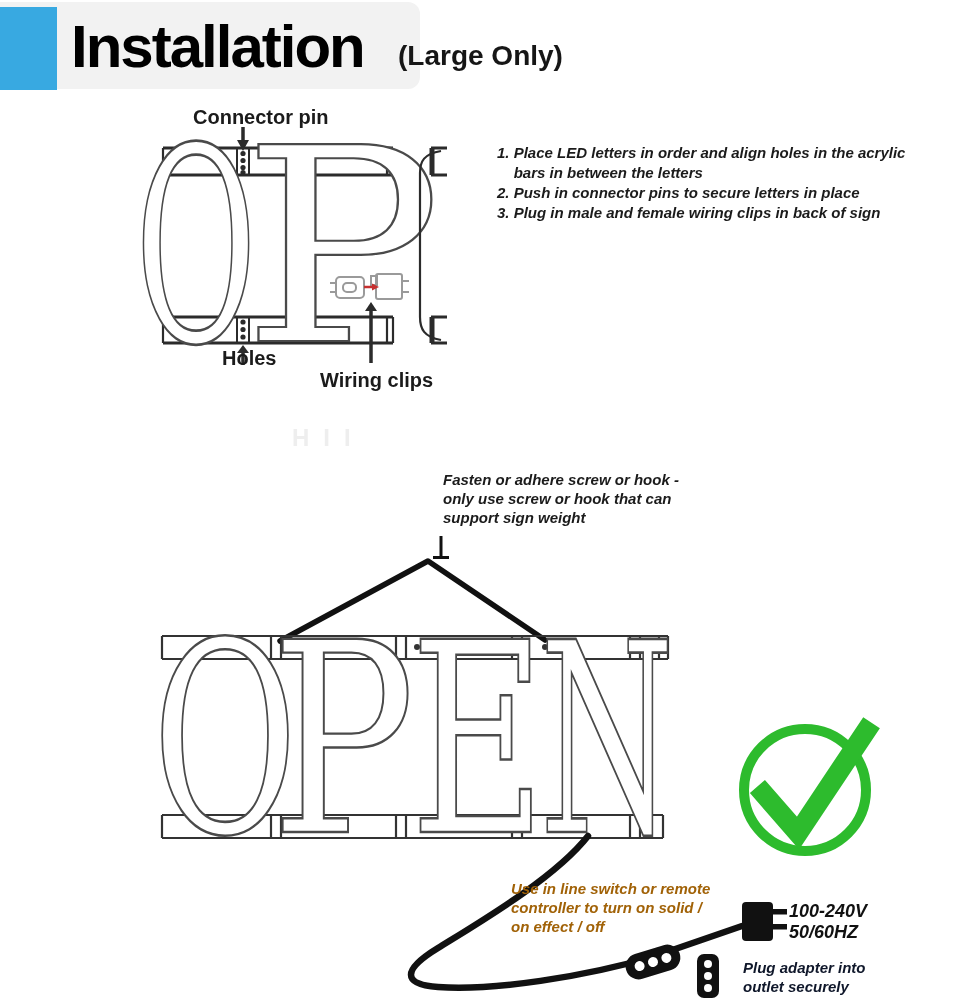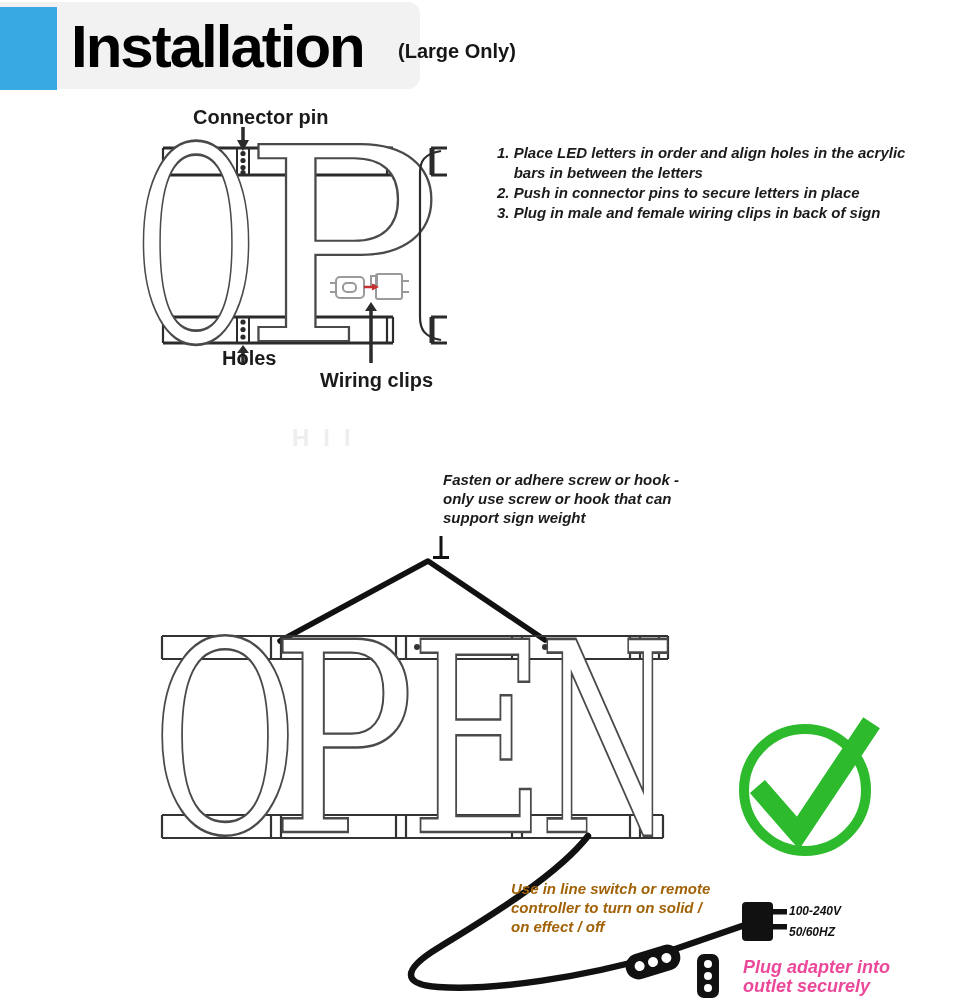--- a/index.html
+++ b/index.html
@@ -6,33 +6,33 @@
   body{width:954px;height:1000px;position:relative;overflow:hidden;
        font-family:"Liberation Sans","DejaVu Sans",sans-serif;color:#1c1c1c;}
   .abs{position:absolute;}
   .pre{white-space:pre;font-style:italic;}
   
   .header-band{left:0;top:2px;width:420px;height:87px;background:#f2f2f2;
                border-radius:0 12px 12px 0;}
   .accent-square{left:0;top:7px;width:57px;height:83px;background:#38a9e1;}
   .page-title{left:71px;top:5px;height:84px;line-height:84px;font-size:60px;
               font-weight:bold;letter-spacing:-2px;color:#000000;}
-  .page-subtitle{left:398px;top:40px;font-size:20px;font-weight:bold;color:#161616;}
+  .page-subtitle{left:398px;top:40px;font-size:28px;font-weight:bold;color:#161616;}
   
   .diagram-label{font-size:20px;font-weight:bold;color:#1b1b1b;}
   .instructions{left:497px;top:143px;font-size:15px;font-weight:bold;
                 line-height:20px;color:#1b1b1b;}
   .hanging-note{left:443px;top:470px;font-size:15px;font-weight:bold;
                 line-height:19px;color:#1b1b1b;}
   .controller-note{left:511px;top:879px;font-size:15px;font-weight:bold;
                    line-height:19px;color:#a16207;}
-  .voltage{left:789px;top:901px;font-size:12px;font-weight:bold;
+  .voltage{left:789px;top:901px;font-size:18px;font-weight:bold;
            line-height:21px;color:#111;}
-  .outlet-note{left:743px;top:958px;font-size:18px;font-weight:bold;
-               line-height:19px;color:#ec4899;}
+  .outlet-note{left:743px;top:958px;font-size:15px;font-weight:bold;
+               line-height:19px;color:#0f172a;}
   .watermark{left:292px;top:424px;font-size:24px;font-weight:bold;
              color:#eeeeee;letter-spacing:14px;}
   svg{position:absolute;left:0;top:0;}
   svg text.sign-letter{font-family:"DejaVu Serif","Liberation Serif",serif;
                        fill:#ffffff;stroke:#4a4a4a;}
 </style>
 </head>
 <body>
 
 <svg width="954" height="1000" viewBox="0 0 954 1000">

